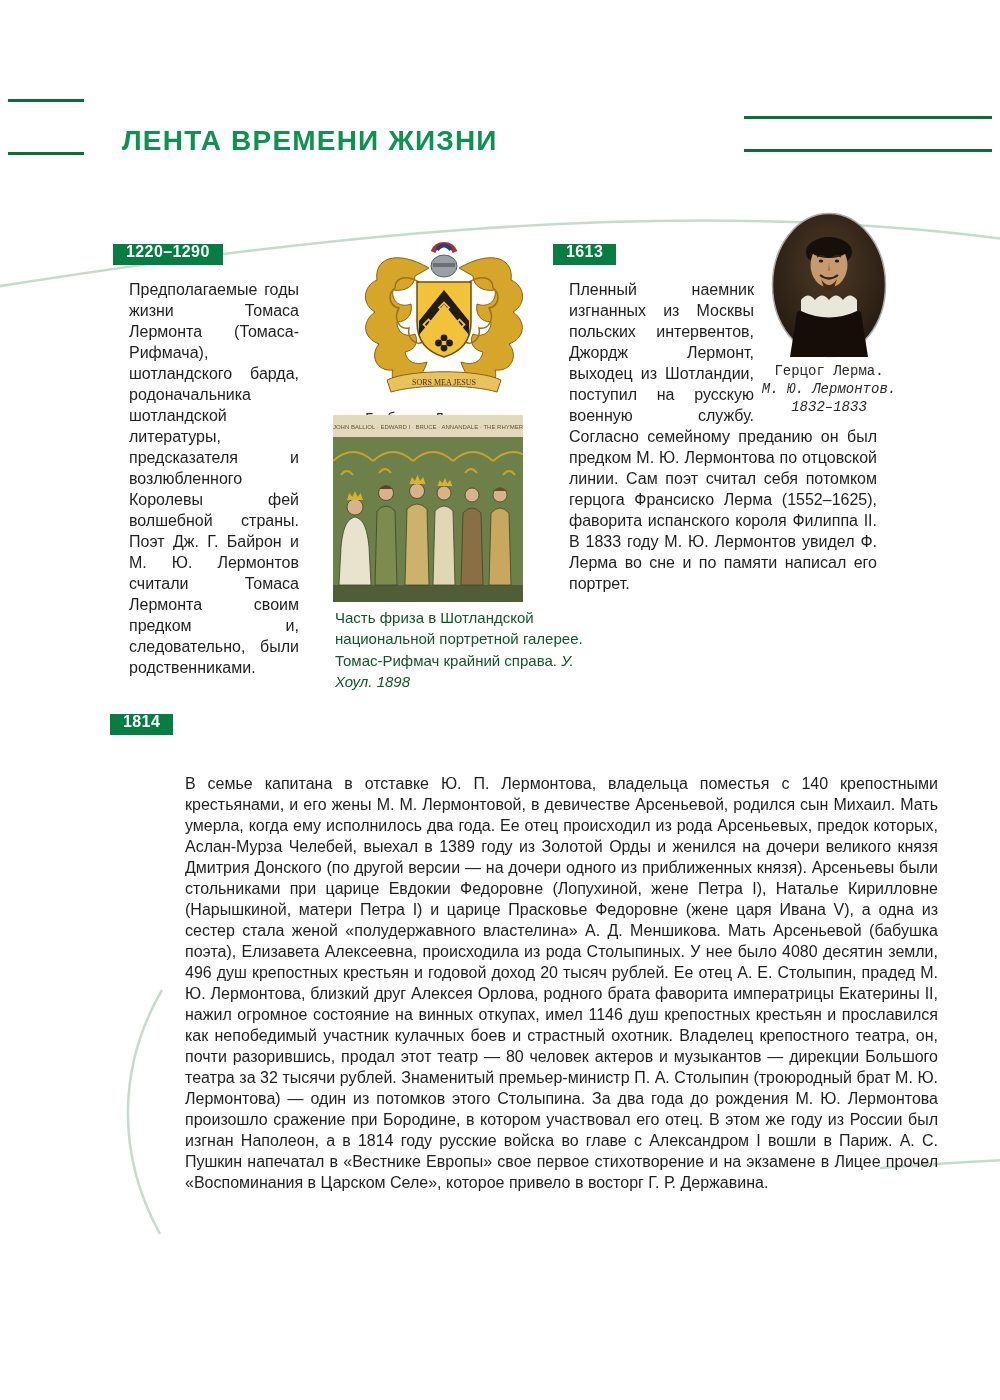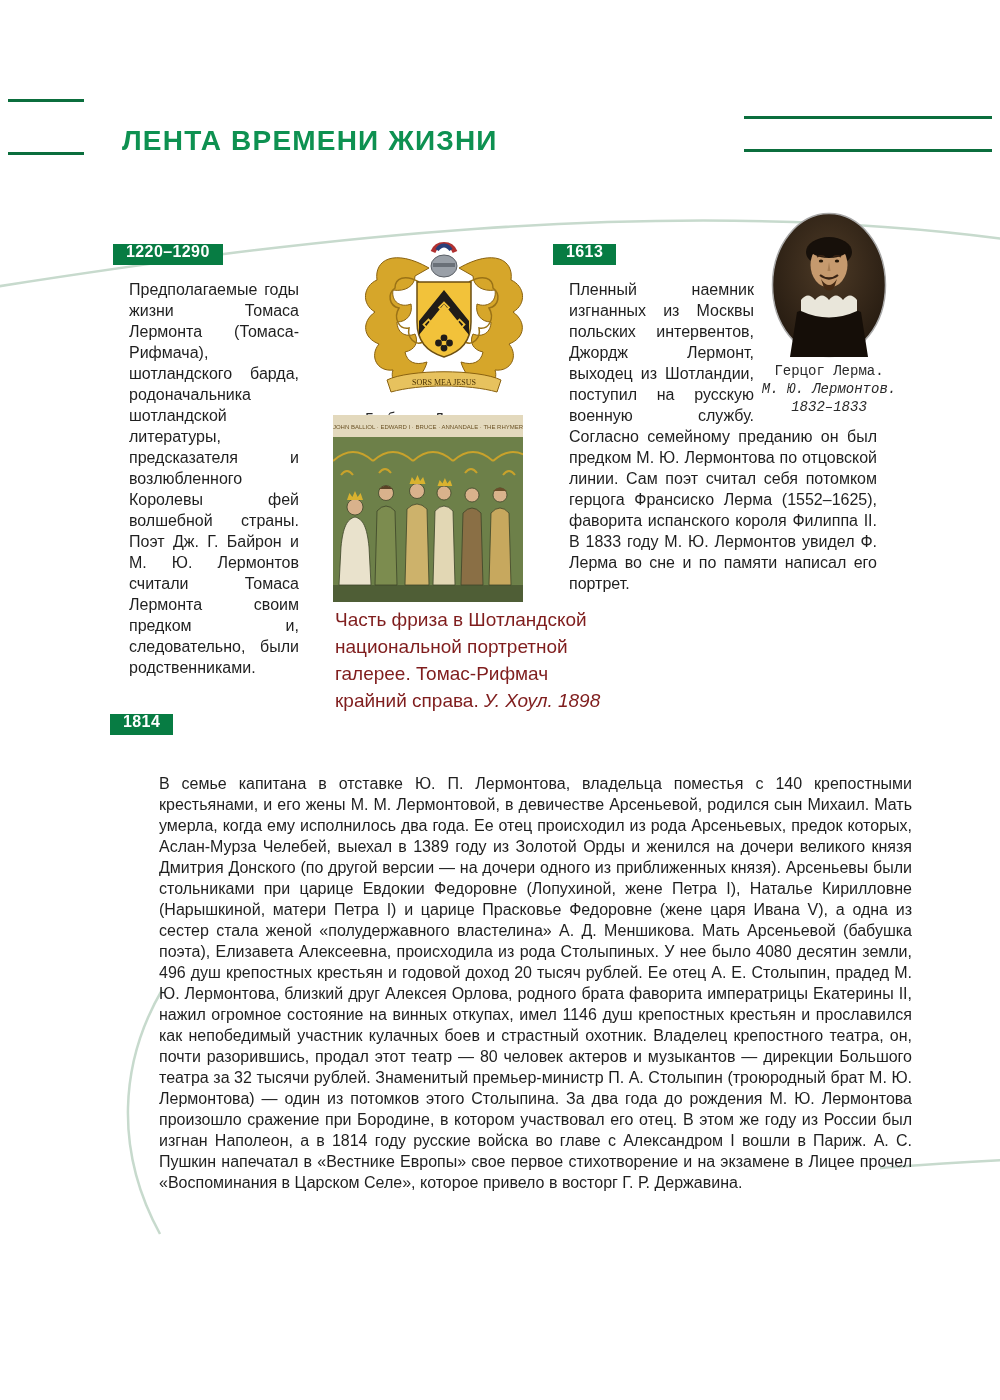--- a/index.html
+++ b/index.html
@@ -35,31 +35,31 @@
 
   .col-right { position:absolute; left:553px; top:243px; width:340px; z-index:1; }
   .col-right .body-text { margin-top:14px; }
   .portrait-spacer { float:right; width:123px; height:130px; }
 
   .crest-block  { position:absolute; left:333px; top:222px; width:190px; text-align:center; z-index:1; }
   .img-caption  { font-size:14px; line-height:1.35; color:#2a2a2a; margin-top:6px; }
   .fresco-block { position:absolute; left:333px; top:415px; width:190px; z-index:1; }
   .fresco-caption {
     position:absolute; left:335px; top:607px; width:272px; z-index:1;
-    font-size:19px; line-height:1.42; color:#7f1d1d; text-align:left;
+    font-size:15px; line-height:1.42; color:#14532d; text-align:left;
   }
   .credit { font-style:italic; }
 
   .portrait-block { position:absolute; left:760px; top:212px; width:138px; text-align:center; z-index:2; }
   .portrait-caption { font-size:14px; line-height:1.3; color:#2a2a2a;font-family:Liberation Mono, monospace; }
   .cap-line { display:block; }
   .italic { font-style:italic; }
 
   .badge-1814 { position:absolute; left:110px; top:714px; z-index:1; }
-  .text-1814  { position:absolute; left:143px; top:757px; width:753px; z-index:1; }
+  .text-1814  { position:absolute; left:169px; top:757px; width:753px; z-index:1; }
 </style>
 </head>
 <body>
 
 <div class="stage">
 
   <svg class="decor" viewBox="0 0 1000 1400" xmlns="http://www.w3.org/2000/svg">
     <path d="M -12 288 C 280 242, 660 192, 1012 240" fill="none" stroke="#c7dacd" stroke-width="2.5"></path>
     <path d="M 162 990 C 120 1062, 114 1150, 160 1234" fill="none" stroke="#c7dacd" stroke-width="2.5"></path>
     <path d="M 880 1168 C 920 1165, 965 1162, 1005 1160" fill="none" stroke="#c7dacd" stroke-width="2.5"></path>

